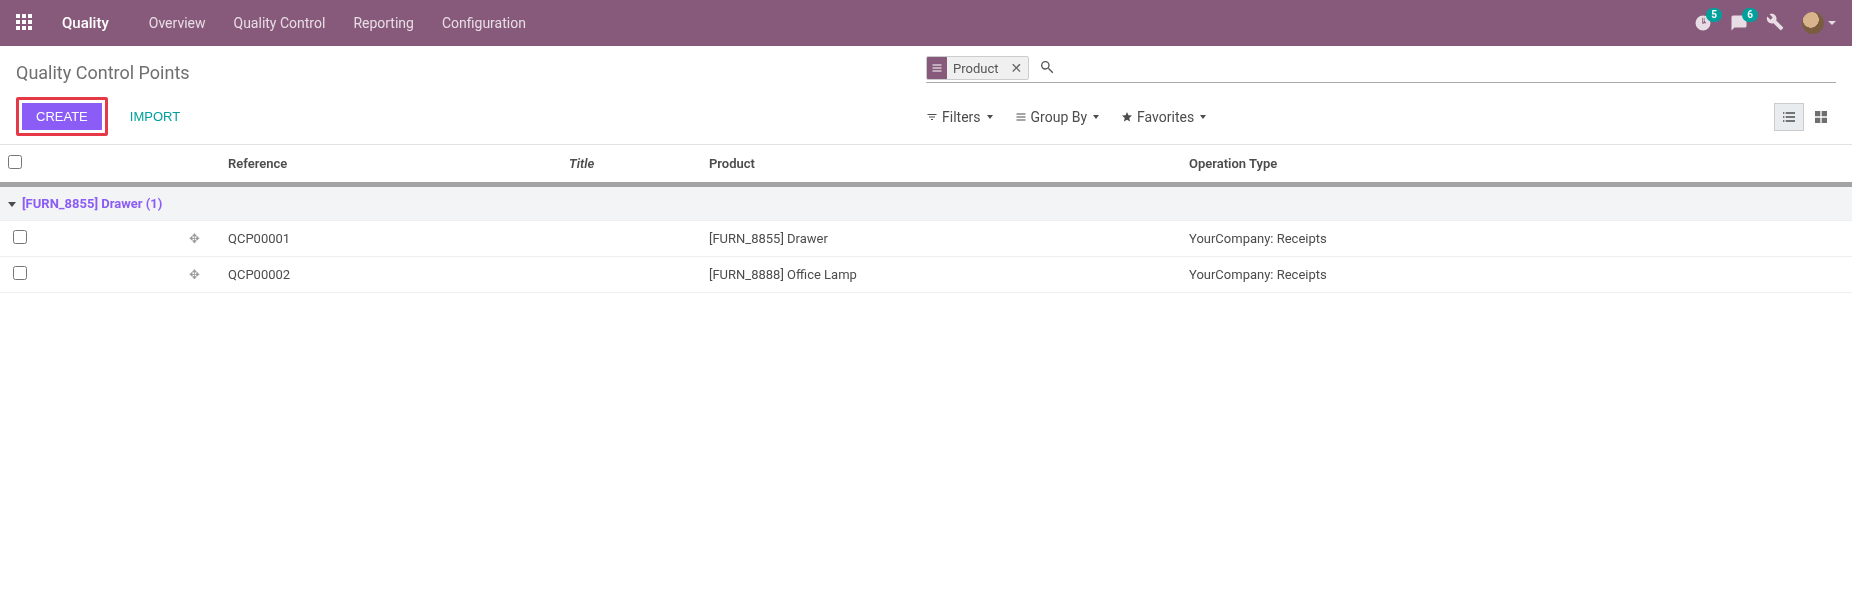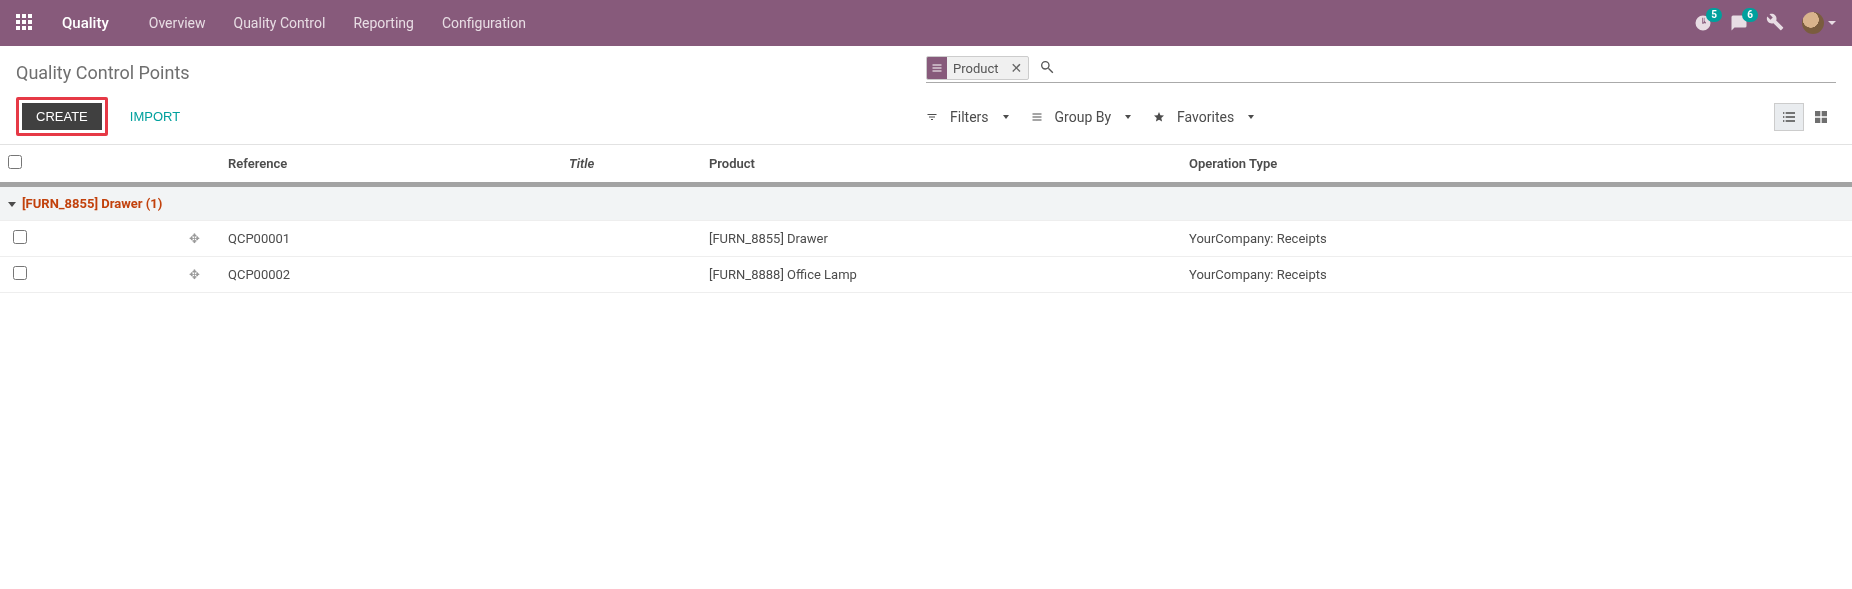--- a/index.html
+++ b/index.html
@@ -26,37 +26,37 @@
   .search-area { flex:1; display:flex; align-items:center; border-bottom:1px solid #aaa; padding-bottom:2px; }
   .facet { display:flex; align-items:center; background:#f0f0f0; border:1px solid #ccc; border-radius:2px; overflow:hidden; margin-right:6px; }
   .facet-icon { background:#875A7B; color:#fff; width:20px; height:22px; display:flex; align-items:center; justify-content:center; }
   .facet-label { padding: 2px 6px; color:#555; font-size:13px; }
   .facet-remove { padding: 0 6px; color:#666; cursor:pointer; font-size:14px; }
   .search-input { flex:1; border:none; outline:none; font-size:14px; padding:2px 4px; color:#555; }
   .search-input::placeholder { color:#aaa; }
   .search-btn { cursor:pointer; padding:0 4px; }
   
   .cp-bottom { display:flex; align-items:center; margin-top:14px; }
-  .btn-create { background:#404040; color:#fff; border:none; padding:6px 14px; font-size:13px; font-weight:500; cursor:pointer; text-transform:uppercase; }
+  .btn-create { background:#8b5cf6; color:#fff; border:none; padding:6px 14px; font-size:13px; font-weight:500; cursor:pointer; text-transform:uppercase; }
   .btn-import { color:#00A09D; background:none; border:none; padding:6px 14px; font-size:13px; font-weight:500; cursor:pointer; text-transform:uppercase; margin-left:8px; }
   .highlight-box { border:3px solid #e63946; padding:3px; display:inline-block; border-radius:2px; }
   .search-tools { margin-left:auto; flex:0 0 50%; display:flex; align-items:center; gap:22px; padding-left:0; }
-  .tool-btn { display:flex; align-items:center; gap:12px; color:#4c4c4c; cursor:pointer; font-size:14px; }
+  .tool-btn { display:flex; align-items:center; gap:4px; color:#4c4c4c; cursor:pointer; font-size:14px; }
   .tool-caret { width:0; height:0; border-left:3px solid transparent; border-right:3px solid transparent; border-top:4px solid #4c4c4c; margin-left:2px; }
   .view-switcher { margin-left:auto; display:flex; gap:2px; }
   .view-btn { width:30px; height:28px; display:flex; align-items:center; justify-content:center; cursor:pointer; border:1px solid transparent; }
   .view-btn.active { background:#e9ecef; border-color:#ccc; }
   
   
   .list-table { width:100%; border-collapse:collapse; }
   .list-table th { text-align:left; font-weight:600; color:#4c4c4c; padding:10px 8px; border-bottom:5px solid #a3a3a3; font-size:13px; }
   .list-table td { padding:9px 8px; border-bottom:1px solid #eee; color:#4c4c4c; font-size:13px; }
   .col-check { width:40px; text-align:center; }
   .col-handle { width:180px; }
-  .group-row td { background:#f2f4f5; font-weight:700; color:#c2410c; cursor:pointer; }
+  .group-row td { background:#f2f4f5; font-weight:700; color:#8b5cf6; cursor:pointer; }
   .group-caret { display:inline-block; width:0; height:0; border-left:4px solid transparent; border-right:4px solid transparent; border-top:5px solid #4c4c4c; margin-right:6px; vertical-align:middle; }
   .drag-handle { color:#999; cursor:grab; margin-right:10px; }
   input[type=checkbox]{ width:14px; height:14px; cursor:pointer; }
 </style>
 </head>
 <body>
 
 <div class="navbar">
   <div class="apps-icon">
     <span></span>

